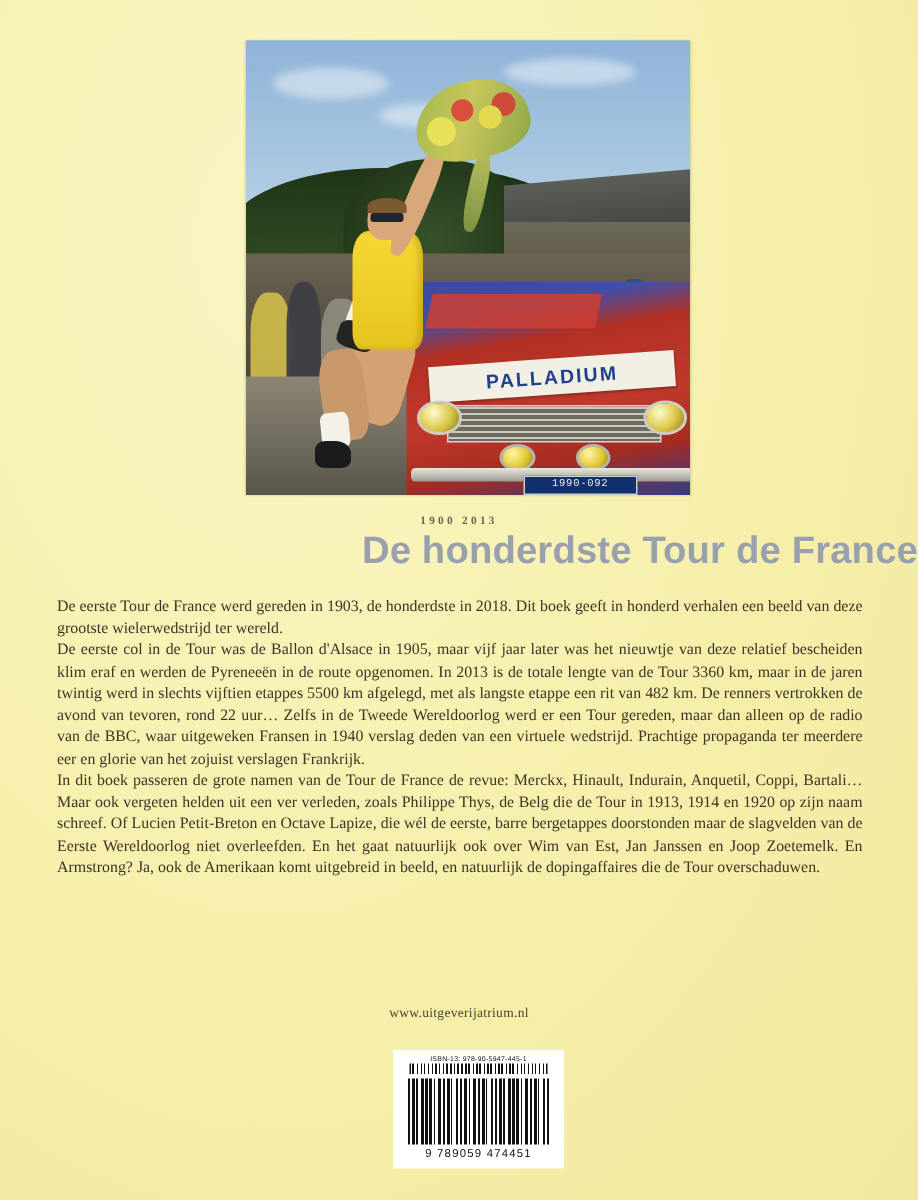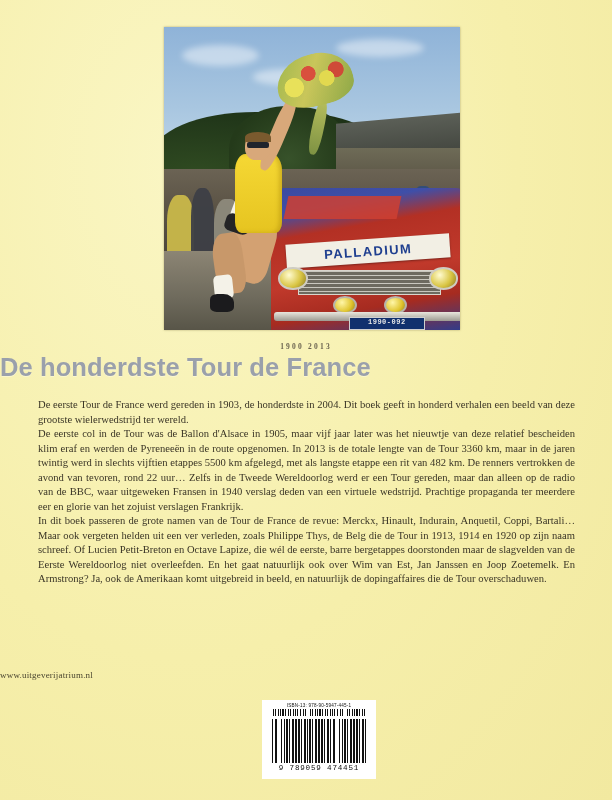--- a/index.html
+++ b/index.html
@@ -176,23 +176,22 @@
   }
   .plate {
     position: absolute;
     left: 40%;
     bottom: 0;
     width: 38%;
     height: 8%;
     background: #11306e;
     border: 1px solid #cfcfcf;
     display: flex;
-    align-items: flex-start;
+    align-items: center;
     justify-content: center;
-    font-weight: bold;
   }
   .plate span {
     color: #e8e8e8;
     font-family: "Liberation Mono", monospace;
     font-size: 7px;
     letter-spacing: .5px;
   }
   
   .rider-torso {
     position: absolute;
@@ -335,21 +334,21 @@
     font-family: "Liberation Serif", serif;
     font-size: 7.5px;
     letter-spacing: 2.2px;
     color: #6b6450;
     font-weight: 700;
   }
   .booktitle {
     position: absolute;
     left: 0; right: 0;
     top: 353px;
-    text-align: left;
+    text-align: right;
     font-family: "Liberation Sans Narrow", "Liberation Sans", sans-serif;
     font-weight: 700;
     font-size: 25.5px;
     letter-spacing: .1px;
     color: #9aa0ab;
     text-shadow: 0 1px 0 rgba(255,255,255,.35);
   }
   .blurb {
     position: absolute;
     left: 38px;
@@ -361,20 +360,21 @@
     color: #3a3526;
     text-align: justify;
   }
   .blurb p {
     margin: 0 0 0 0;
   }
   .url {
     position: absolute;
     left: 0; right: 0;
     top: 670px;
+    text-align: center;
     font-family: "Liberation Serif", serif;
     font-size: 9px;
     color: #4a452f;
     letter-spacing: .2px;
   }
   
   .barcode-box {
     position: absolute;
     left: 262px;
     top: 700px;
@@ -406,21 +406,21 @@
     width: 94px;
     height: 44px;
     margin-top: 3px;
     background: repeating-linear-gradient(90deg,
       #111 0 1.4px, #fff 1.4px 2.6px,
       #111 2.6px 4.6px, #fff 4.6px 5.6px,
       #111 5.6px 6.4px, #fff 6.4px 8.6px,
       #111 8.6px 10.4px, #fff 10.4px 11.6px);
   }
   .barnum {
-    font-family: Liberation Mono, monospace;
+    font-family: Liberation Sans, sans-serif;
     font-size: 7.6px;
     color: #111;
     letter-spacing: .8px;
     margin-top: 1px;
     white-space: nowrap;
   }
 </style>
 </head>
 <body>
 
@@ -485,21 +485,21 @@
       <div class="rider-glasses"></div>
       <div class="bouquet-stem"></div>
       <div class="bouquet"></div>
     </div>
   </div>
 
   <div class="years">1900    2013</div>
   <div class="booktitle">De honderdste Tour de France</div>
 
   <div class="blurb">
-    <p>De eerste Tour de France werd gereden in 1903, de honderdste in 2004. Dit boek geeft in honderd verhalen een beeld van deze grootste wielerwedstrijd ter wereld.</p>
+    <p>De eerste Tour de France werd gereden in 1903, de honderdste in 2018. Dit boek geeft in honderd verhalen een beeld van deze grootste wielerwedstrijd ter wereld.</p>
     <p>De eerste col in de Tour was de Ballon d'Alsace in 1905, maar vijf jaar later was het nieuwtje van deze relatief bescheiden klim eraf en werden de Pyreneeën in de route opgenomen. In 2013 is de totale lengte van de Tour 3360 km, maar in de jaren twintig werd in slechts vijftien etappes 5500 km afgelegd, met als langste etappe een rit van 482 km. De renners vertrokken de avond van tevoren, rond 22 uur… Zelfs in de Tweede Wereldoorlog werd er een Tour gereden, maar dan alleen op de radio van de BBC, waar uitgeweken Fransen in 1940 verslag deden van een virtuele wedstrijd. Prachtige propaganda ter meerdere eer en glorie van het zojuist verslagen Frankrijk.</p>
     <p>In dit boek passeren de grote namen van de Tour de France de revue: Merckx, Hinault, Indurain, Anquetil, Coppi, Bartali… Maar ook vergeten helden uit een ver verleden, zoals Philippe Thys, de Belg die de Tour in 1913, 1914 en 1920 op zijn naam schreef. Of Lucien Petit-Breton en Octave Lapize, die wél de eerste, barre bergetappes doorstonden maar de slagvelden van de Eerste Wereldoorlog niet overleefden. En het gaat natuurlijk ook over Wim van Est, Jan Janssen en Joop Zoetemelk. En Armstrong? Ja, ook de Amerikaan komt uitgebreid in beeld, en natuurlijk de dopingaffaires die de Tour overschaduwen.</p>
   </div>
 
   <div class="url">www.uitgeverijatrium.nl</div>
 
   <div class="barcode-box">
     <div class="isbn-line">ISBN-13: 978-90-5947-445-1</div>
     <div class="isbn-mini-bars"></div>
     <div class="bars"></div>

